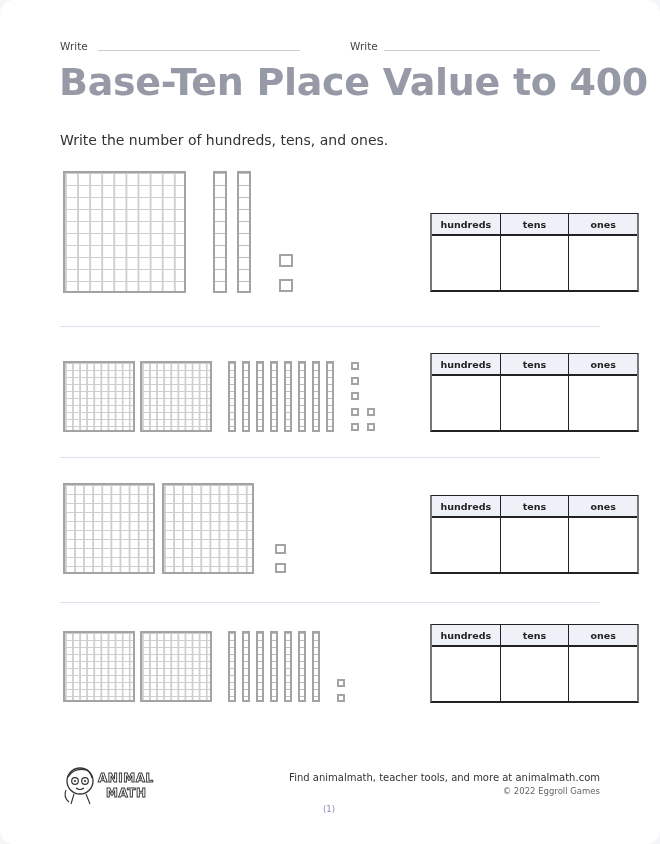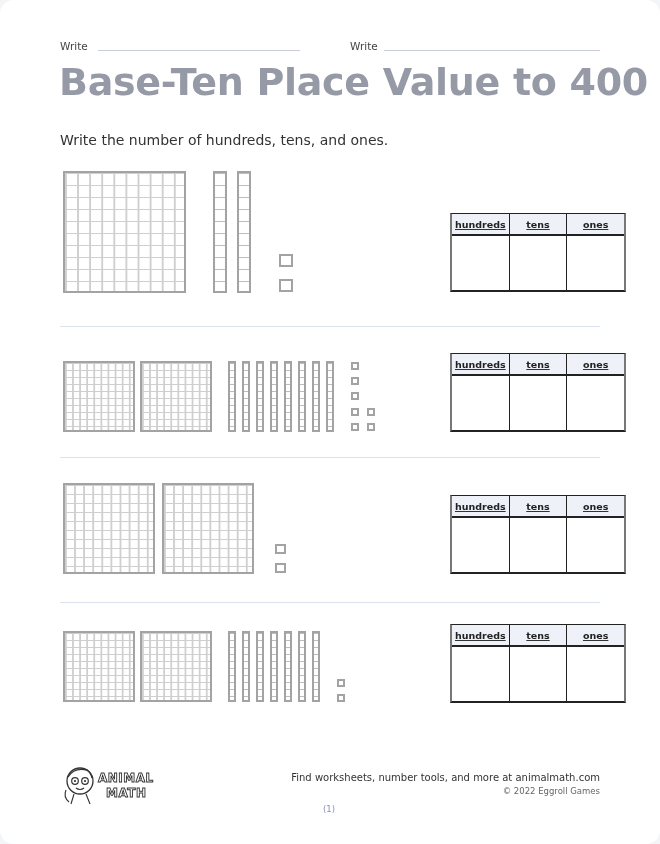--- a/index.html
+++ b/index.html
@@ -22,21 +22,21 @@
     .flat { position: absolute; border: 2px solid #a3a3a3;
       background-image:
         linear-gradient(to right, #cfcfcf 1.5px, transparent 1.5px),
         linear-gradient(to bottom, #cfcfcf 1.5px, transparent 1.5px);
     }
     .rod { position: absolute; border: 2px solid #a3a3a3;
       background-image: linear-gradient(to bottom, #bdbdbd 1.5px, transparent 1.5px);
     }
     .unit { position: absolute; border: 2px solid #a3a3a3; background: #fff; }
 
-    .pv-table { position: absolute; left: 450px; width: 176px; border: 2px solid #777; border-top: 1.5px solid #222; border-bottom: 2px solid #222; text-decoration: underline; }
+    .pv-table { position: absolute; left: 430px; width: 209px; border: 2px solid #777; border-top: 1.5px solid #222; border-bottom: 2px solid #222; }
     .pv-head { display: flex; height: 22px; background: #eef2f8; border-bottom: 2px solid #222; }
     .pv-head div { flex: 1; font-size: 9.5px; font-weight: bold; color: #222; text-align: center; line-height: 21px; border-right: 1.5px solid #222; }
     .pv-head div:last-child { border-right: none; }
     .pv-body { display: flex; height: 54px; }
     .pv-body div { flex: 1; border-right: 1.5px solid #222; }
     .pv-body div:last-child { border-right: none; }
 
     .footer-text { position: absolute; right: 60px; text-align: right; white-space: nowrap; }
     .f1 { top: 772px; font-size: 10px; color: #333; }
     .f2 { top: 786px; font-size: 8.5px; color: #666; }
@@ -163,16 +163,16 @@
       <circle cx="15" cy="19" r="3.3" fill="none" stroke="#333" stroke-width="1.2"></circle>
       <circle cx="25" cy="19" r="3.3" fill="none" stroke="#333" stroke-width="1.2"></circle>
       <circle cx="15" cy="19" r="1.1" fill="#333"></circle>
       <circle cx="25" cy="19" r="1.1" fill="#333"></circle>
       <path d="M16 26 Q20 29 24 26" fill="none" stroke="#333" stroke-width="1.2"></path>
       <path d="M6 28 Q3 35 9 40 M14 32 L11 42 M26 32 L30 42" fill="none" stroke="#333" stroke-width="1.1"></path>
       <text x="38" y="20" font-family="DejaVu Sans, sans-serif" font-size="12" font-weight="bold" fill="#fff" stroke="#333" stroke-width="0.9" letter-spacing="0.5">ANIMAL</text>
       <text x="46" y="35" font-family="DejaVu Sans, sans-serif" font-size="12" font-weight="bold" fill="#fff" stroke="#333" stroke-width="0.9" letter-spacing="0.5">MATH</text>
     </svg>
   </div>
-  <div class="footer-text f1">Find worksheets, number tools, and more at animalmath.com</div>
+  <div class="footer-text f1">Find animalmath, teacher tools, and more at animalmath.com</div>
   <div class="footer-text f2">© 2022 Eggroll Games</div>
   <div class="pagenum">(1)</div>
 </div>
 
 </body></html>

